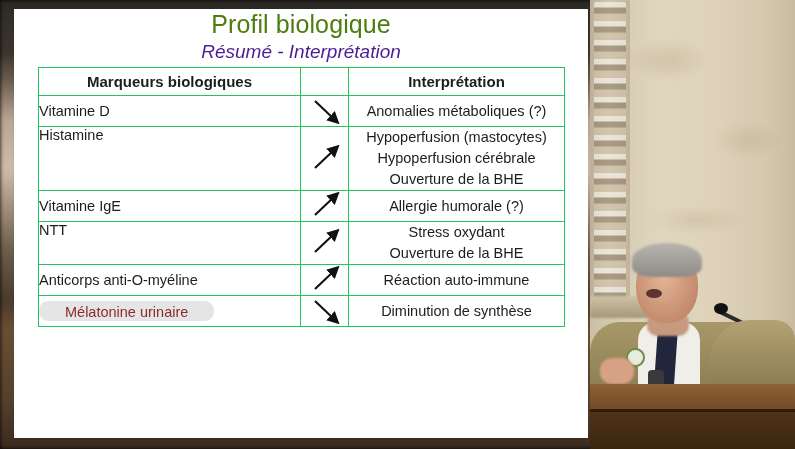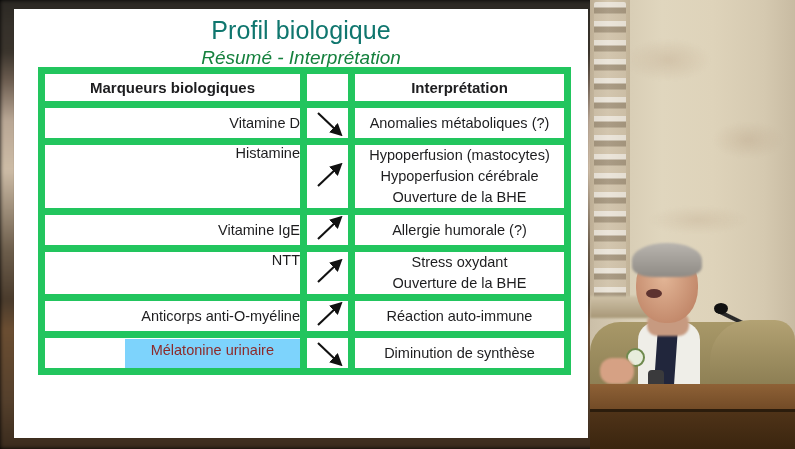--- a/index.html
+++ b/index.html
@@ -176,84 +176,84 @@
   #slide {
     position: absolute;
     left: 14px; top: 9px;
     width: 574px; height: 429px;
     background: #ffffff;
     box-shadow: 0 0 0 1px rgba(0,0,0,.04);
   }
 
   #slide-title {
     text-align: center;
-    color: #0f766e;
+    color: #4d7c0f;
     font-size: 25px;
     line-height: 30px;
-    padding-top: 6px;
     letter-spacing: .1px;
   }
   #slide-subtitle {
     text-align: center;
-    color: #15803d;
+    color: #4c1d95;
     font-size: 19px;
     line-height: 24px;
     font-style: italic;
     padding-top: 1px;
   }
 
   
   #marker-table {
     position: absolute;
     left: 24px; top: 58px;
     width: 526px;
     border-collapse: collapse;
     table-layout: fixed;
   }
   #marker-table td, #marker-table th {
-    border: 7px solid #22c55e;
+    border: 1px solid #22c55e;
     padding: 0;
     color: #1d1d1f;
     font-weight: normal;
     font-size: 14.5px;
   }
   #marker-table th {
     font-weight: bold;
     font-size: 15px;
     height: 27px;
     text-align: center;
   }
   .col-marker { width: 262px; }
   .col-arrow  { width: 48px; }
   .col-interp { width: 216px; }
 
   .cell-marker {
-    text-align: right;
+    text-align: left;
     vertical-align: middle;
     padding: 4px 2px;
   }
   .cell-marker.top-align { vertical-align: top; padding-top: 7px; margin-top: 28px; }
   .cell-arrow {
     text-align: center;
     vertical-align: middle;
   }
   .cell-interp {
     text-align: center;
     vertical-align: middle;
     padding: 5px 4px;
     line-height: 21px;
   }
   .interp-line { display: block; white-space: nowrap; }
 
   .hl {
     display: inline-block;
-    background: #7dd3fc;
+    background: #e5e5e5;
     color: #8c2b2b;
-    padding: 2px 26px 9px 26px;
+    padding: 2px 26px 0 26px;
     line-height: 18px;
+    border-radius: 9px;
   }
 
   .arrow-svg { display: block; margin: 0 auto; }
 </style>
 </head>
 <body>
 
 <div id="stage">
 
   <div id="video-bg"></div>

